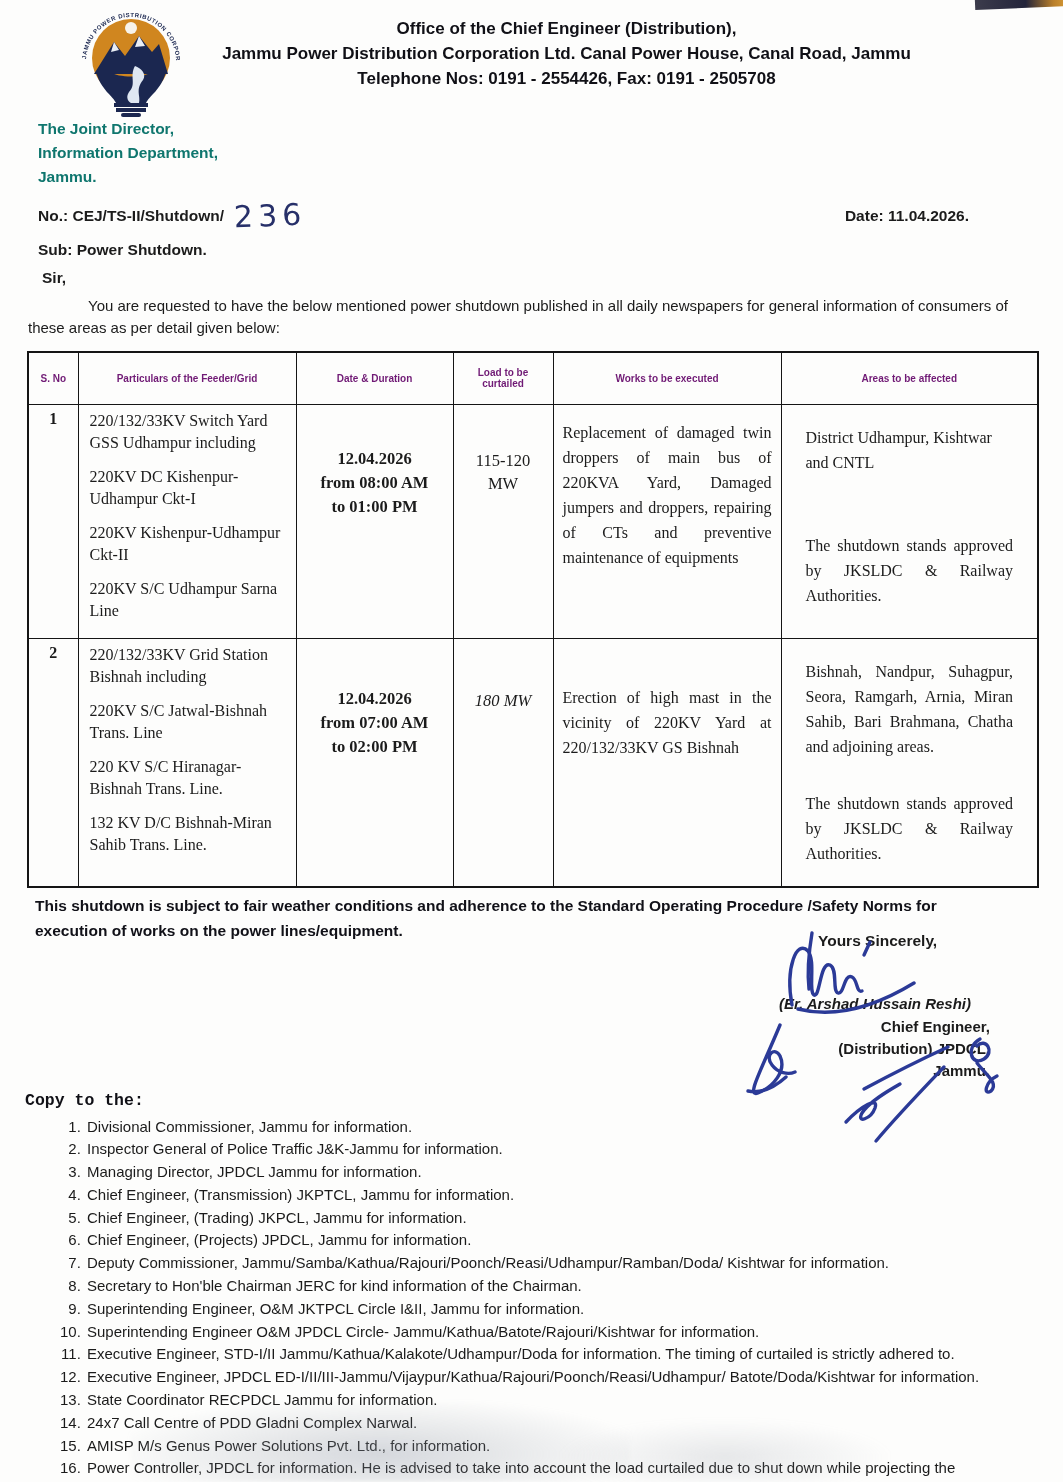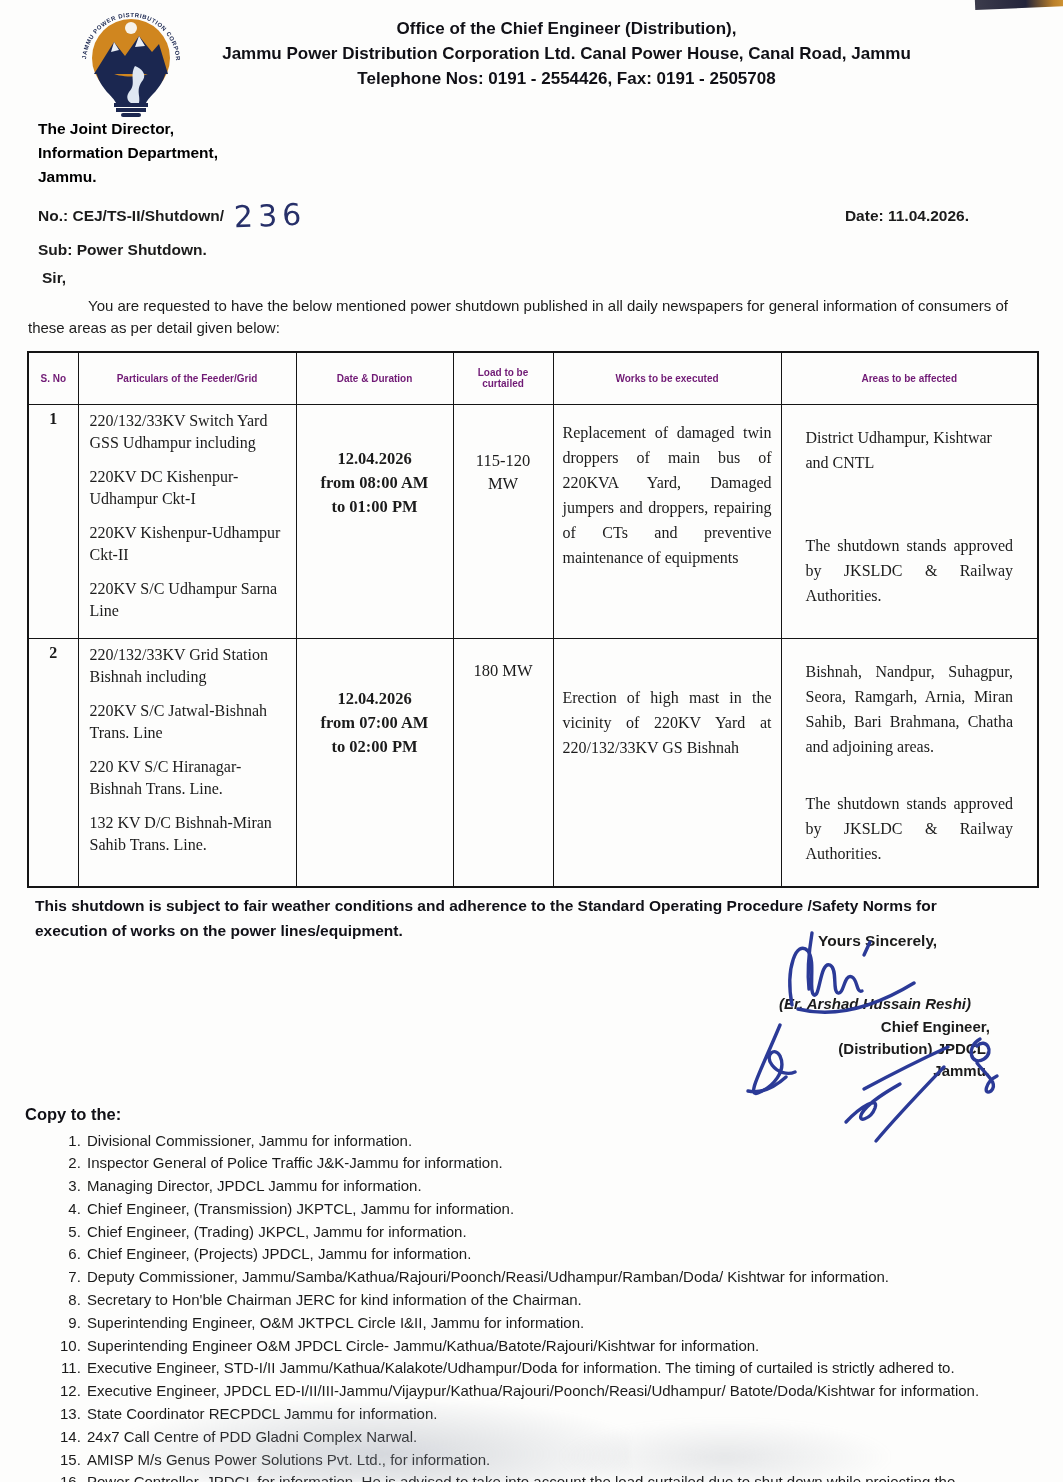--- a/index.html
+++ b/index.html
@@ -16,21 +16,21 @@
     background:radial-gradient(ellipse at 50% 65%, rgba(138,146,160,.34), rgba(138,146,160,.10) 55%, transparent 78%);
     filter:blur(2px); }
   .smudge-b{ position:absolute; left:560px; top:1420px; width:330px; height:62px;
     background:radial-gradient(ellipse at 50% 60%, rgba(150,156,168,.22), transparent 72%);
     filter:blur(3px); }
   
   .letterhead{ position:relative; padding-top:16px; }
   .logo{ position:absolute; left:55px; top:6px; }
   .lh-text{ text-align:center; font-weight:bold; font-size:17px; line-height:25px; padding-left:70px; color:#101016; }
   
-  .recipient{ margin:26px 0 0 38px; font-weight:bold; font-size:15.5px; line-height:24px; color:#000000; }
+  .recipient{ margin:26px 0 0 38px; font-weight:bold; font-size:15.5px; line-height:24px; color:#0f766e; }
   .ref-row{ display:flex; align-items:center; margin:8px 0 0 38px; height:38px; }
   .ref-label{ font-weight:bold; font-size:15.5px; }
   .handwritten{ font-family:"DejaVu Sans", sans-serif; font-size:30px; color:#273069;
     margin-left:10px; letter-spacing:5px; transform:rotate(-2deg); display:inline-block; line-height:30px; }
   .ref-date{ margin-left:auto; margin-right:94px; font-weight:bold; font-size:15.5px; }
   .subject{ margin:6px 0 0 38px; font-weight:bold; font-size:15.5px; }
   .salutation{ margin:10px 0 0 42px; font-weight:bold; font-size:15.5px; }
   .intro{ margin:8px 0 0 28px; width:1007px; font-size:15px; line-height:22px; text-indent:60px; }
   
   table.shutdown{ border-collapse:collapse; margin:12px 0 0 27px; table-layout:fixed; width:1010px;
@@ -38,38 +38,38 @@
   table.shutdown th, table.shutdown td{ border:1.6px solid #151515; vertical-align:top; overflow:hidden; }
   table.shutdown th{ font-size:10px; font-weight:bold; text-align:center; vertical-align:middle; padding:3px 2px; color:#701a75; }
   td.sno{ text-align:center; font-weight:bold; font-size:16px; padding-top:5px; font-family:"Liberation Serif", serif; }
   td.part{ font-family:"Liberation Serif", serif; font-size:16px; line-height:22px; padding:5px 6px 4px 11px; }
   td.part p{ margin:0 0 12px 0; }
   td.datecell{ font-family:"Liberation Serif", serif; font-weight:bold; font-size:16.5px; text-align:center; line-height:24px; }
   td.datecell.r1{ padding-top:42px; }
   td.datecell.r2{ padding-top:48px; }
   td.loadcell{ font-family:"Liberation Serif", serif; font-size:16.5px; text-align:center; line-height:23px; }
   td.loadcell.r1{ padding-top:44px; }
-  td.loadcell.r2{ padding-top:20px; }
+  td.loadcell.r2{ padding-top:50px;font-style:italic; }
   td.works{ font-family:"Liberation Serif", serif; font-size:16px; line-height:25px; text-align:justify; padding:15px 9px; }
   td.works.r2{ padding-top:46px; }
   td.areas{ font-family:"Liberation Serif", serif; font-size:16px; line-height:25px; padding:5px 9px; }
   td.areas p{ margin:15px; }
   td.areas p.just{ text-align:justify; }
   td.areas .gap1{ margin-top:58px; }
   td.areas .gap2{ margin-top:32px; }
   
   .note{ margin:5px 0 0 35px; width:945px; font-weight:bold; font-size:15.5px; line-height:25px; color:#111118; }
   .sign-area{ position:relative; height:148px; }
   .sign-area .closing{ position:absolute; top:-11px; left:818px; font-weight:bold; font-size:15.5px; }
   .sign-area .sig-name{ position:absolute; top:52px; left:760px; width:230px; text-align:center;
     font-weight:bold; font-style:italic; font-size:15px; }
   .sign-area .sig-line{ position:absolute; left:760px; width:230px; text-align:right; font-weight:bold; font-size:15px; }
   .sig-svg{ position:absolute; left:728px; top:-18px; pointer-events:none; }
   
-  .copy-heading{ margin:14px 0 0 25px; font-weight:bold; font-size:16.5px; color:#101016; }
+  .copy-heading{ margin:0 0 0 25px; font-weight:bold; font-size:16.5px; color:#101016;font-family:Liberation Mono, monospace; }
   ol.copy-list{ margin:6px 0 0 48px; padding-left:37px; width:900px; font-size:15px; line-height:22.8px; }
   ol.copy-list li{ padding-left:2px; }
 </style>
 </head>
 <body>
 
 <div class="page">
 
   <div class="corner-artifact"></div>
 

